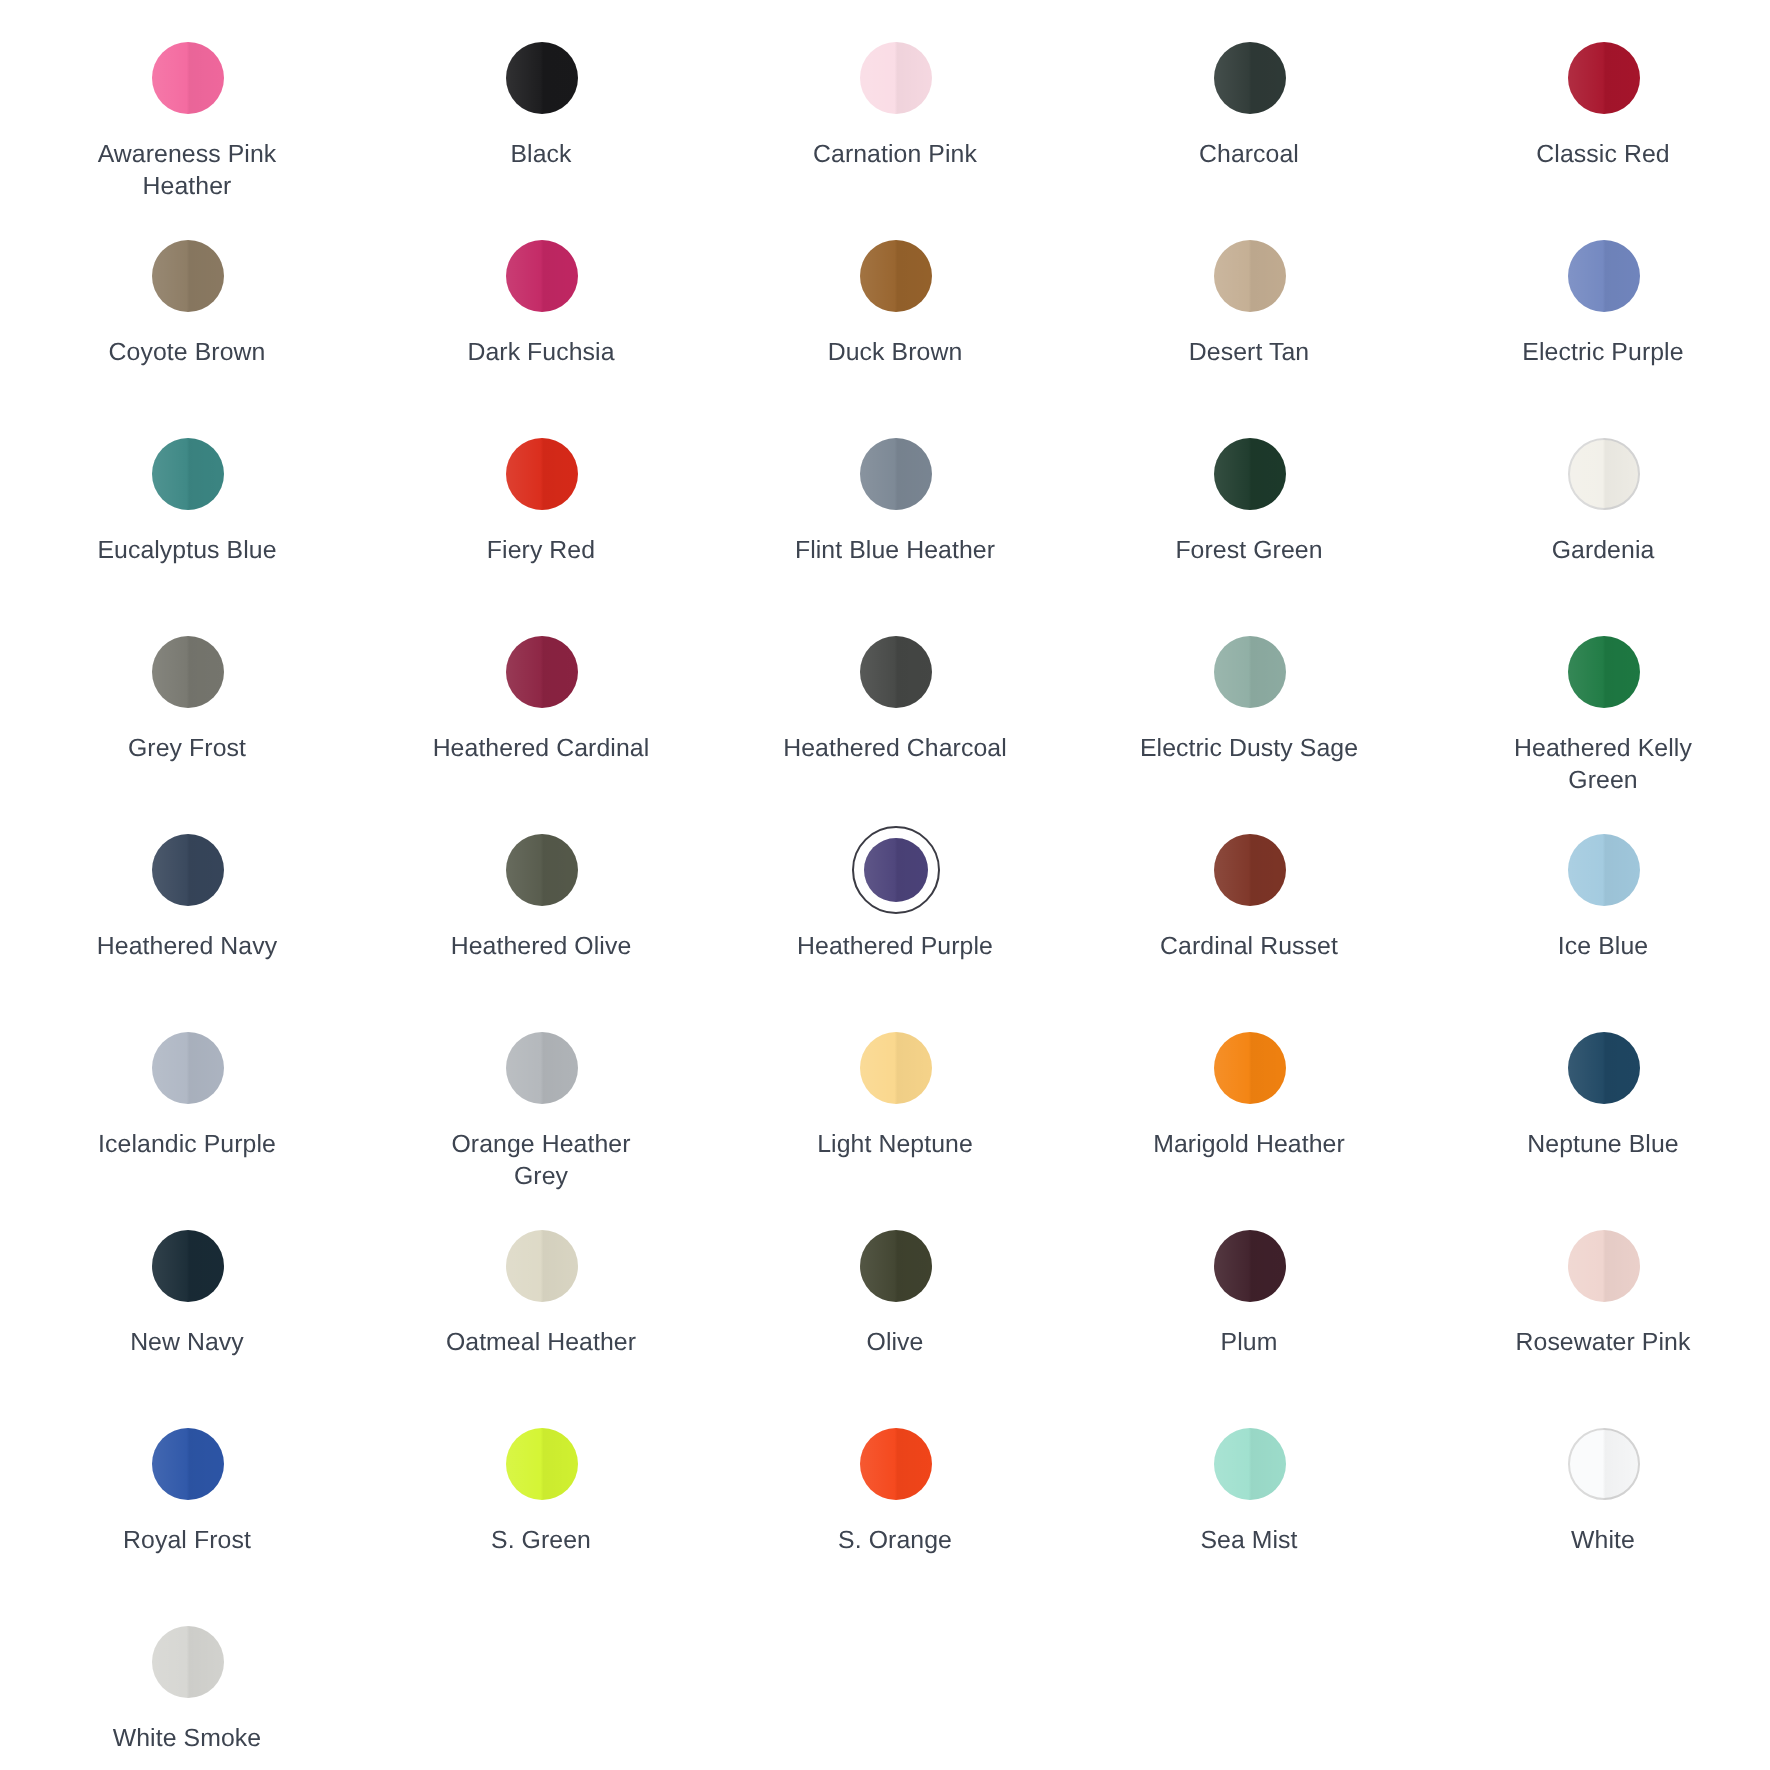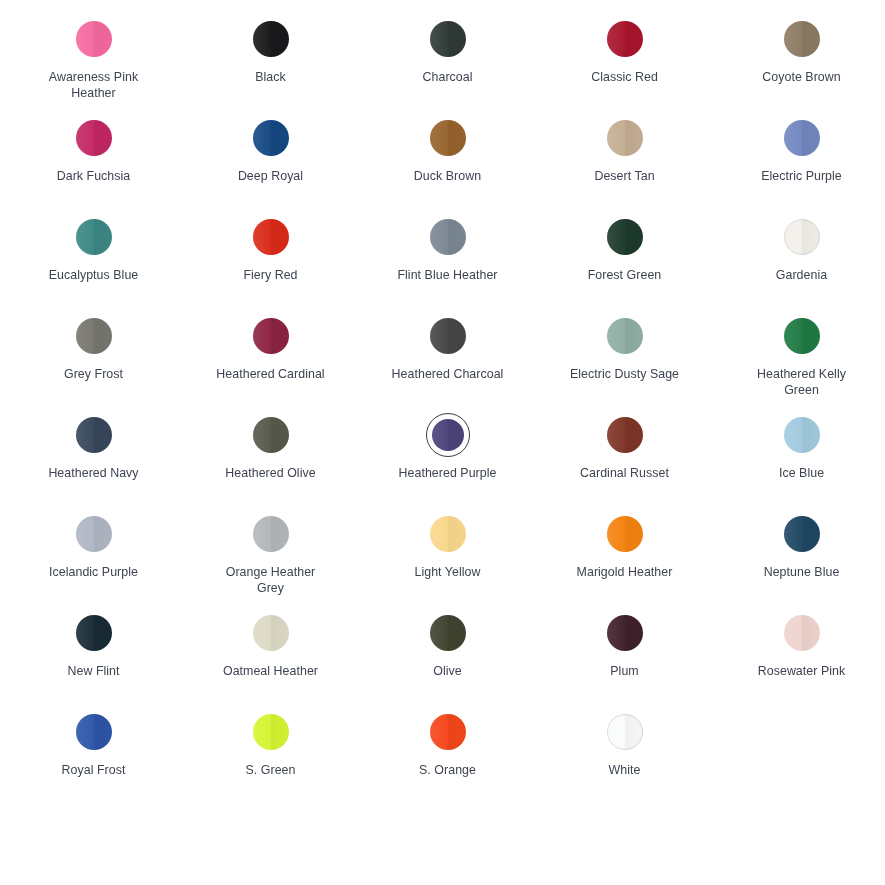--- a/index.html
+++ b/index.html
@@ -108,20 +108,26 @@
         <span class="swatch-dot" style="background: rgb(244, 105, 159);"></span>
       </div>
       <div class="swatch-label">Awareness Pink Heather</div>
     </div>
     <div class="swatch-cell" title="Black">
       <div class="swatch-dot-wrap">
         <span class="swatch-dot" style="background: rgb(25, 25, 27);"></span>
       </div>
       <div class="swatch-label">Black</div>
     </div>
+    <div class="swatch-cell" title="Carnation Pink">
+      <div class="swatch-dot-wrap">
+        <span class="swatch-dot" style="background: rgb(250, 220, 229);"></span>
+      </div>
+      <div class="swatch-label">Carnation Pink</div>
+    </div>
     <div class="swatch-cell" title="Charcoal">
       <div class="swatch-dot-wrap">
         <span class="swatch-dot" style="background: rgb(47, 58, 55);"></span>
       </div>
       <div class="swatch-label">Charcoal</div>
     </div>
     <div class="swatch-cell" title="Classic Red">
       <div class="swatch-dot-wrap">
         <span class="swatch-dot" style="background: rgb(168, 21, 44);"></span>
       </div>
@@ -132,26 +138,20 @@
         <span class="swatch-dot" style="background: rgb(140, 123, 99);"></span>
       </div>
       <div class="swatch-label">Coyote Brown</div>
     </div>
     <div class="swatch-cell" title="Dark Fuchsia">
       <div class="swatch-dot-wrap">
         <span class="swatch-dot" style="background: rgb(195, 39, 100);"></span>
       </div>
       <div class="swatch-label">Dark Fuchsia</div>
     </div>
-    <div class="swatch-cell" title="Deep Royal">
-      <div class="swatch-dot-wrap">
-        <span class="swatch-dot" style="background: rgb(21, 72, 130);"></span>
-      </div>
-      <div class="swatch-label">Deep Royal</div>
-    </div>
     <div class="swatch-cell" title="Duck Brown">
       <div class="swatch-dot-wrap">
         <span class="swatch-dot" style="background: rgb(151, 99, 44);"></span>
       </div>
       <div class="swatch-label">Duck Brown</div>
     </div>
     <div class="swatch-cell" title="Desert Tan">
       <div class="swatch-dot-wrap">
         <span class="swatch-dot" style="background: rgb(196, 174, 147);"></span>
       </div>
@@ -262,39 +262,39 @@
     <div class="swatch-cell" title="Light Heather Grey">
       <div class="swatch-dot-wrap">
         <span class="swatch-dot" style="background: rgb(179, 183, 187);"></span>
       </div>
       <div class="swatch-label">Orange Heather Grey</div>
     </div>
     <div class="swatch-cell" title="Light Yellow">
       <div class="swatch-dot-wrap">
         <span class="swatch-dot" style="background: rgb(250, 215, 140);"></span>
       </div>
-      <div class="swatch-label">Light Yellow</div>
+      <div class="swatch-label">Light Neptune</div>
     </div>
     <div class="swatch-cell" title="Marigold Heather">
       <div class="swatch-dot-wrap">
         <span class="swatch-dot" style="background: rgb(244, 131, 16);"></span>
       </div>
       <div class="swatch-label">Marigold Heather</div>
     </div>
     <div class="swatch-cell" title="Neptune Blue">
       <div class="swatch-dot-wrap">
         <span class="swatch-dot" style="background: rgb(31, 71, 99);"></span>
       </div>
       <div class="swatch-label">Neptune Blue</div>
     </div>
     <div class="swatch-cell" title="New Navy">
       <div class="swatch-dot-wrap">
         <span class="swatch-dot" style="background: rgb(25, 43, 54);"></span>
       </div>
-      <div class="swatch-label">New Flint</div>
+      <div class="swatch-label">New Navy</div>
     </div>
     <div class="swatch-cell" title="Oatmeal Heather">
       <div class="swatch-dot-wrap">
         <span class="swatch-dot" style="background: rgb(221, 217, 198);"></span>
       </div>
       <div class="swatch-label">Oatmeal Heather</div>
     </div>
     <div class="swatch-cell" title="Olive">
       <div class="swatch-dot-wrap">
         <span class="swatch-dot" style="background: rgb(64, 67, 47);"></span>
@@ -324,19 +324,31 @@
         <span class="swatch-dot" style="background: rgb(212, 245, 49);"></span>
       </div>
       <div class="swatch-label">S. Green</div>
     </div>
     <div class="swatch-cell" title="S. Orange">
       <div class="swatch-dot-wrap">
         <span class="swatch-dot" style="background: rgb(245, 70, 26);"></span>
       </div>
       <div class="swatch-label">S. Orange</div>
     </div>
+    <div class="swatch-cell" title="Sea Mist">
+      <div class="swatch-dot-wrap">
+        <span class="swatch-dot" style="background: rgb(159, 224, 206);"></span>
+      </div>
+      <div class="swatch-label">Sea Mist</div>
+    </div>
     <div class="swatch-cell" title="White">
       <div class="swatch-dot-wrap">
         <span class="swatch-dot outlined" style="background: rgb(250, 251, 252);"></span>
       </div>
       <div class="swatch-label">White</div>
     </div>
+    <div class="swatch-cell" title="White Smoke">
+      <div class="swatch-dot-wrap">
+        <span class="swatch-dot" style="background: rgb(214, 214, 210);"></span>
+      </div>
+      <div class="swatch-label">White Smoke</div>
+    </div>
   </div>
 
 </body></html>

